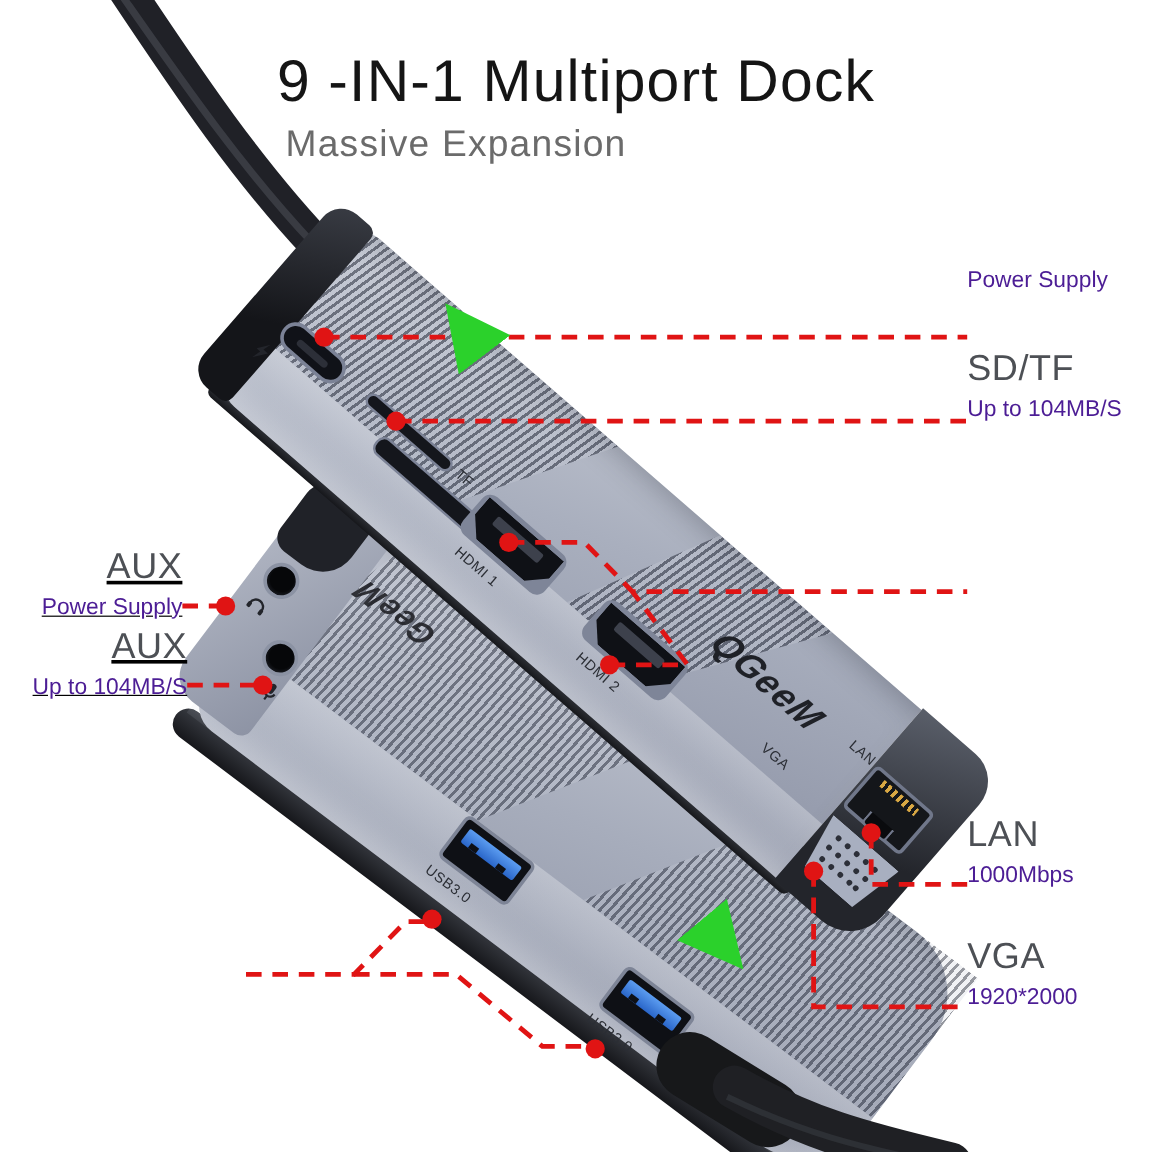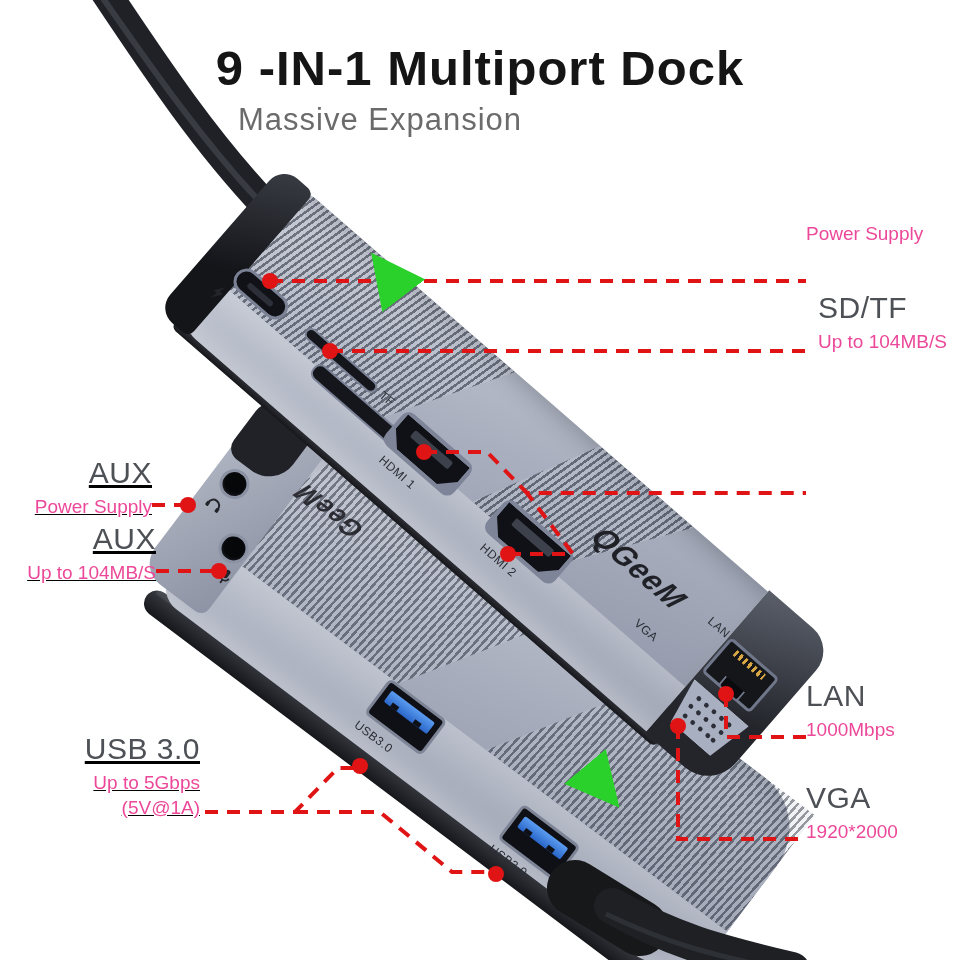--- a/index.html
+++ b/index.html
@@ -1,29 +1,29 @@
 <!DOCTYPE html>
 <html><head>
 <meta charset="utf-8">
 <style>
   html,body{margin:0;padding:0;background:#ffffff;}
   #stage{position:relative;width:960px;height:960px;background:#fff;overflow:hidden;
          font-family:"Liberation Sans",sans-serif;}
   .abs{position:absolute;}
 
   
-  .title{top:40px;left:0;width:960px;text-align:center;font-size:49px;font-weight:bold;
+  .title{top:40px;left:0;width:960px;text-align:center;font-size:49px;font-weight:normal;
          color:#151515;letter-spacing:1px;}
   .subtitle{top:102px;left:0;width:760px;text-align:center;font-size:31px;color:#6b6b6b;
             letter-spacing:1px;}
 
   
   .callout{z-index:50;}
   .co-l{font-size:30px;color:#4d5055;letter-spacing:.5px;line-height:36px;}
-  .co-s{font-size:19px;color:#ec4899;margin-top:6px;line-height:19px;}
+  .co-s{font-size:19px;color:#4c1d95;margin-top:6px;line-height:19px;}
   .callout.right{left:806px;text-align:left;}
   .callout.leftside{text-align:right;text-decoration:underline;}
 
   
   .dock{transform-origin:0 0;}
   .face-top{left:0;top:0;width:620px;height:185px;border-radius:22px 0 0 22px;
     background:linear-gradient(160deg,#c6cad4 0%,#a9afbe 45%,#8f95a7 100%);
     box-shadow:inset 0 -26px 26px -16px rgba(255,255,255,.40),
                inset 0 18px 24px -14px rgba(30,33,42,.28);}
   .stripes-top{background:repeating-linear-gradient(103deg,rgba(43,48,62,.55) 0 2.5px,
@@ -235,40 +235,35 @@
 
     <g stroke="#2bd12b" stroke-width="6" fill="none" stroke-linecap="round">
       <path d="M398,288 L382,267" marker-end="url(#ah)"></path>
       <path d="M588,770 L608,794" marker-end="url(#ah)"></path>
     </g>
   </svg>
 
   <div class="abs callout right" style="top:218px;">
     <div class="co-s">Power Supply</div>
   </div>
-  <div class="abs callout right" style="top:290px;margin-left:12px;">
+  <div class="abs callout right" style="top:290px;">
     <div class="co-l">SD/TF</div>
     <div class="co-s">Up to 104MB/S</div>
   </div>
   <div class="abs callout right" style="top:678px;">
     <div class="co-l">LAN</div>
     <div class="co-s">1000Mbps</div>
   </div>
   <div class="abs callout right" style="top:780px;">
     <div class="co-l">VGA</div>
     <div class="co-s">1920*2000</div>
   </div>
 
   <div class="abs callout leftside" style="top:455px;right:808px;">
     <div class="co-l">AUX</div>
     <div class="co-s">Power Supply</div>
   </div>
   <div class="abs callout leftside" style="top:521px;right:804px;">
     <div class="co-l">AUX</div>
     <div class="co-s">Up to 104MB/S</div>
   </div>
-  <div class="abs callout leftside" style="top:731px;right:760px;">
-    <div class="co-l">USB 3.0</div>
-    <div class="co-s">Up to 5Gbps</div>
-    <div class="co-s">(5V@1A)</div>
-  </div>
 
 </div>
 
 </body></html>

